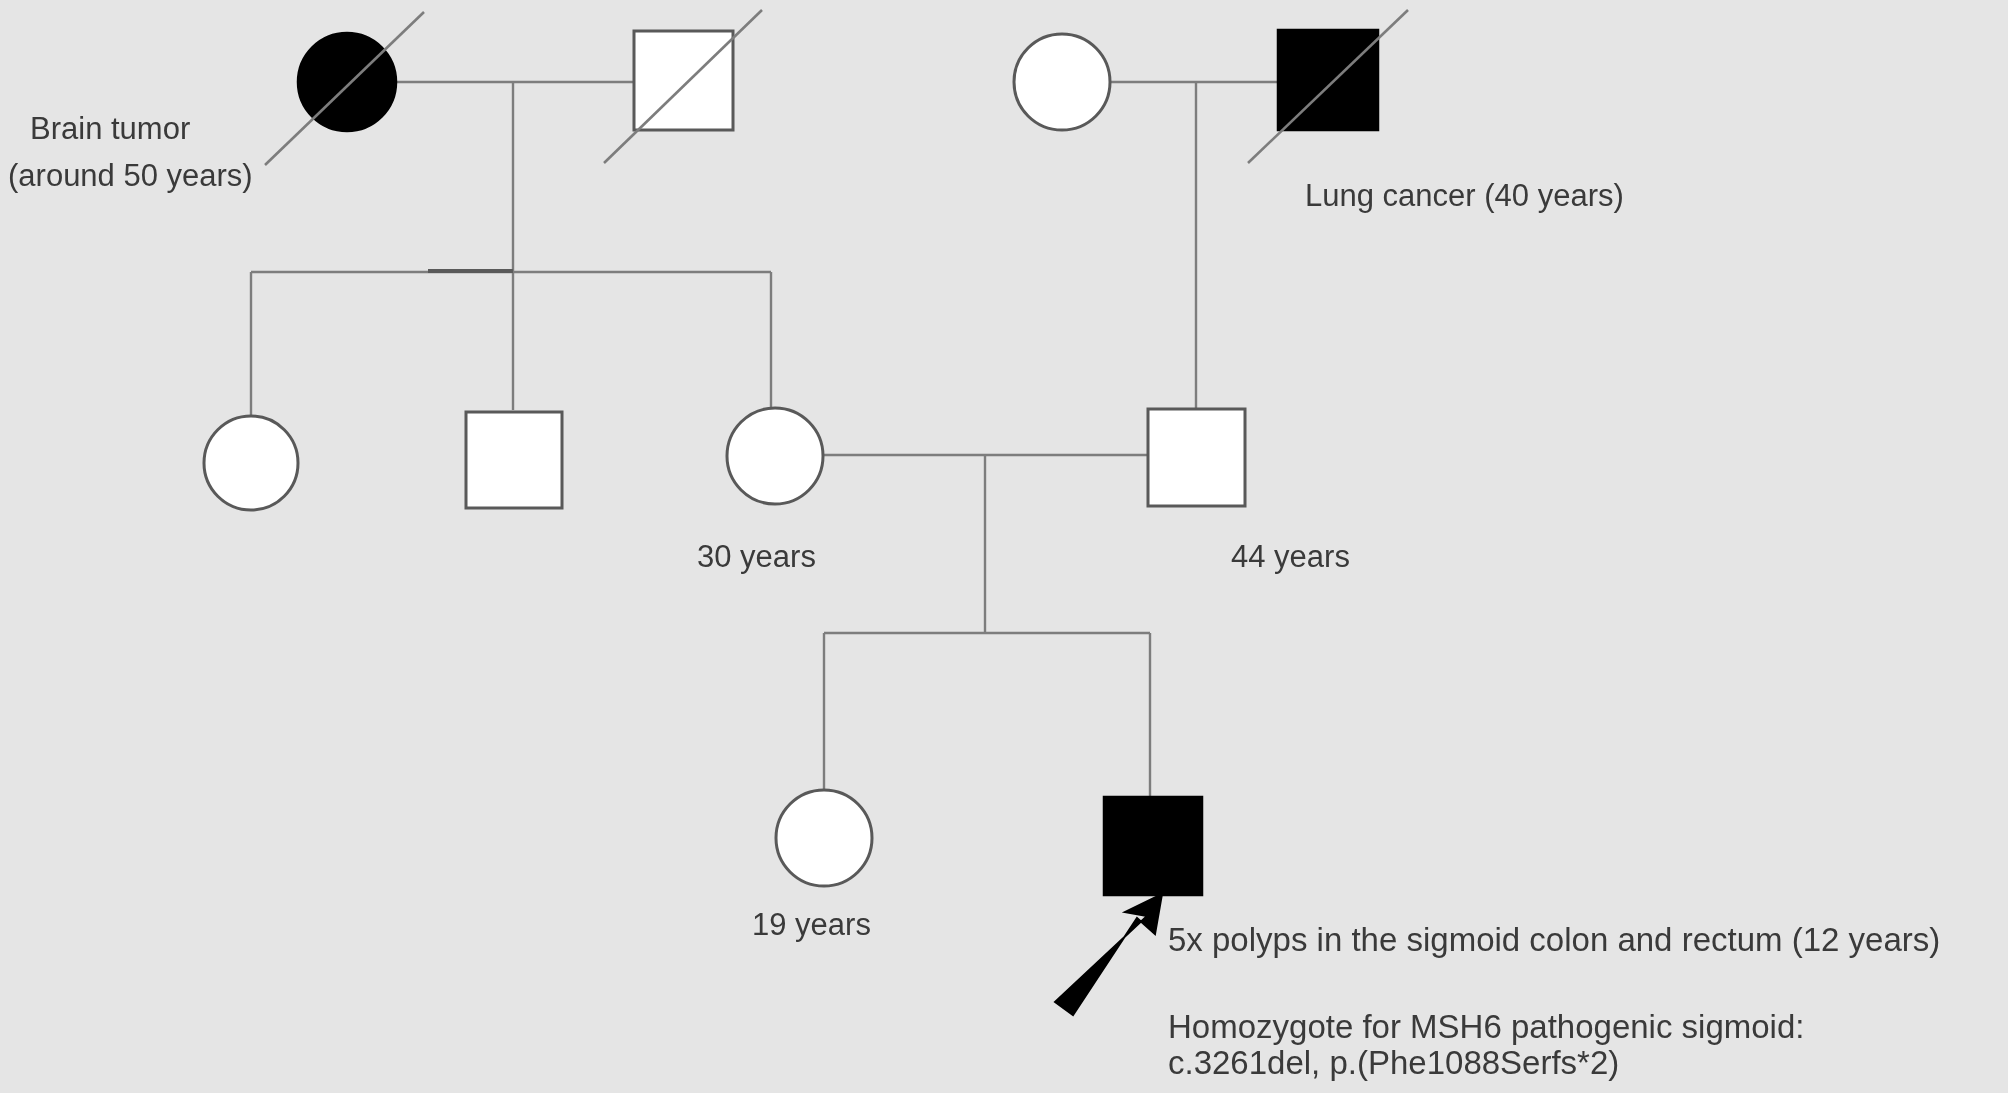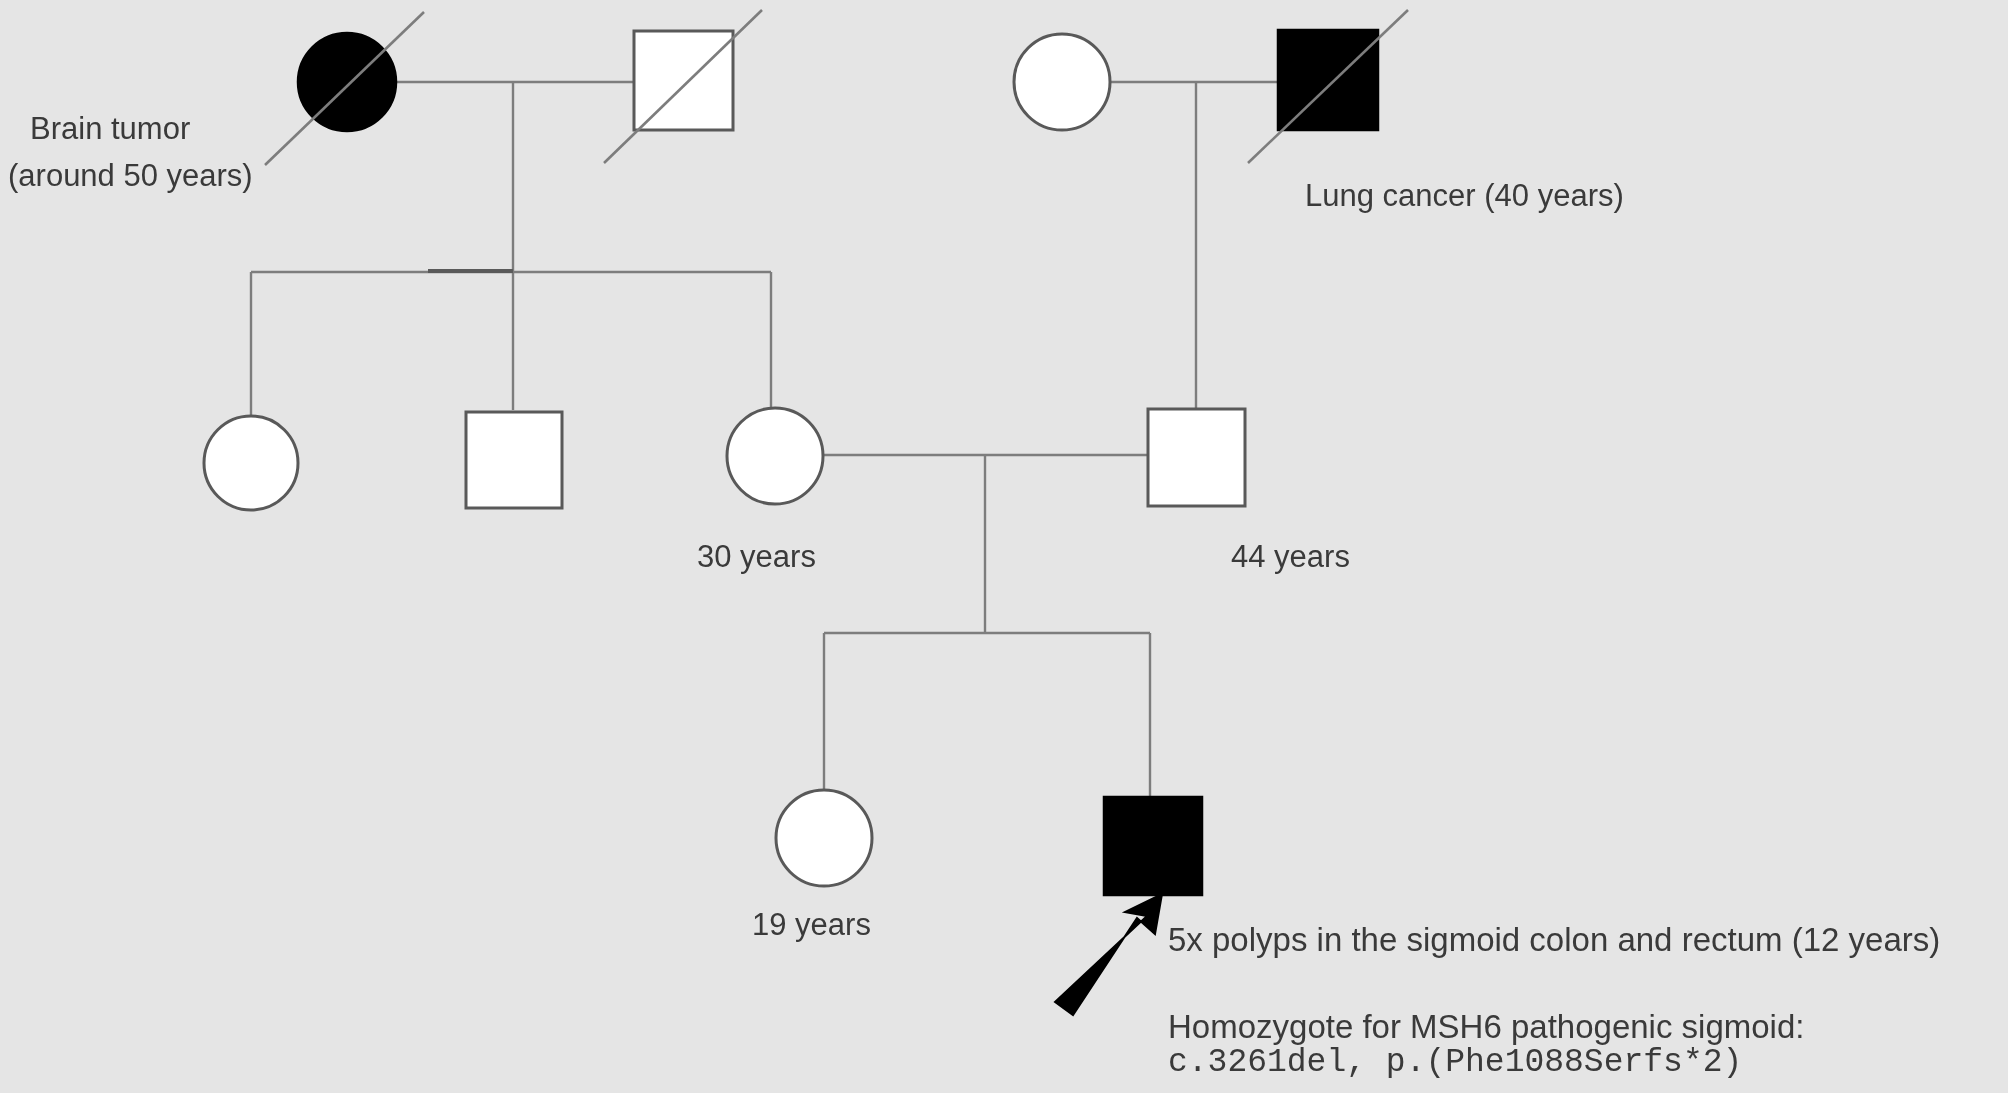--- a/index.html
+++ b/index.html
@@ -130,15 +130,15 @@
   <div class="ped-label" style="left:697px; top:536px;">30 years</div>
 
   <div class="ped-label" style="left:1231px; top:536px;">44 years</div>
 
   <div class="ped-label" style="left:752px; top:904px;">19 years</div>
 
   <div class="ped-label note" style="left:1168px; top:920px;">5x polyps in the sigmoid colon and rectum (12 years)</div>
 
   <div class="ped-label note" style="left:1168px; top:1007px;">Homozygote for MSH6 pathogenic sigmoid:</div>
 
-  <div class="ped-label note" style="left:1168px; top:1043px;font-family:Liberation Mono, monospace;">c.3261del, p.(Phe1088Serfs*2)</div>
+  <div class="ped-label note" style="left:1168px; top:1043px;">c.3261del, p.(Phe1088Serfs*2)</div>
 
 </div>
 
 </body></html>

